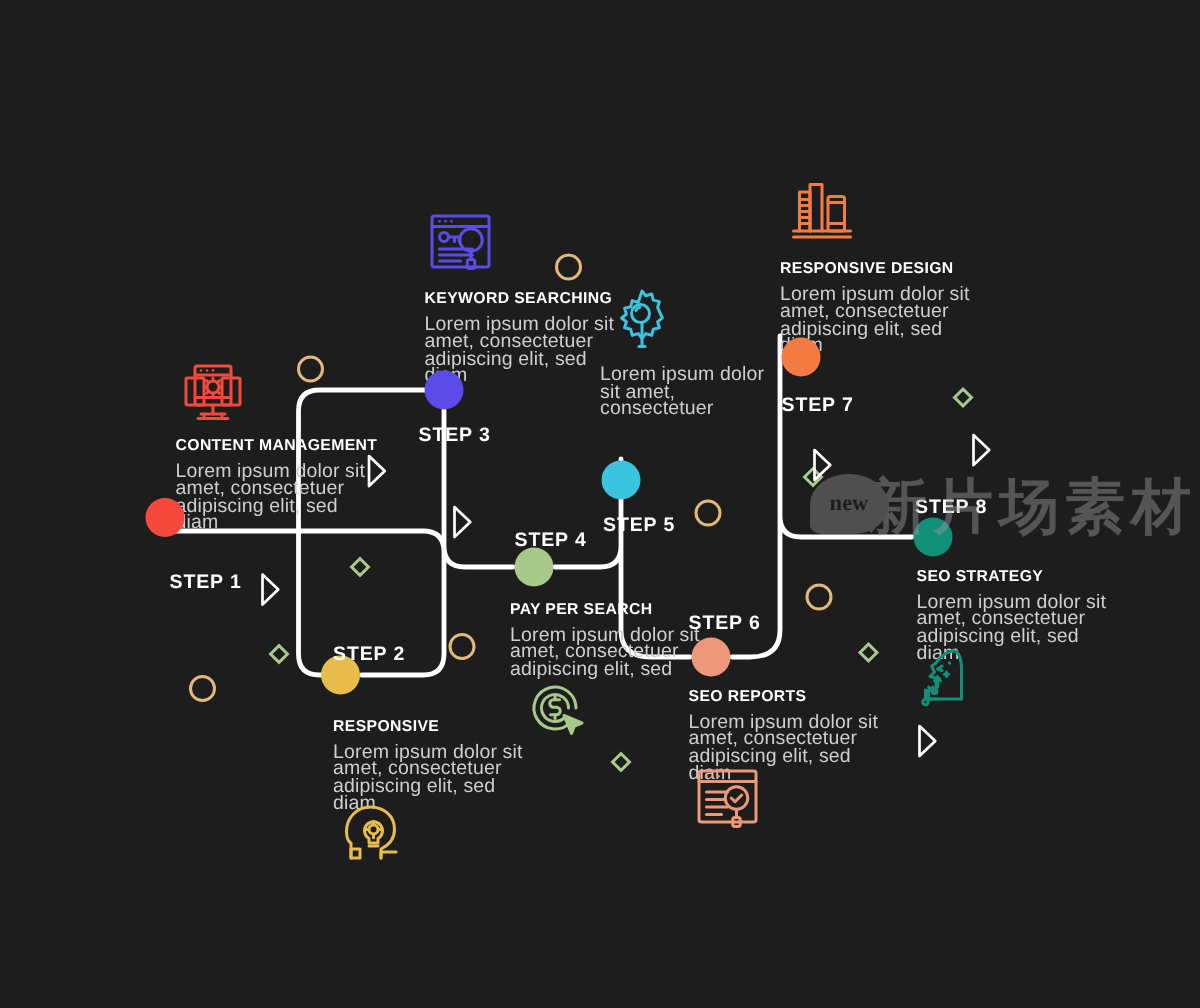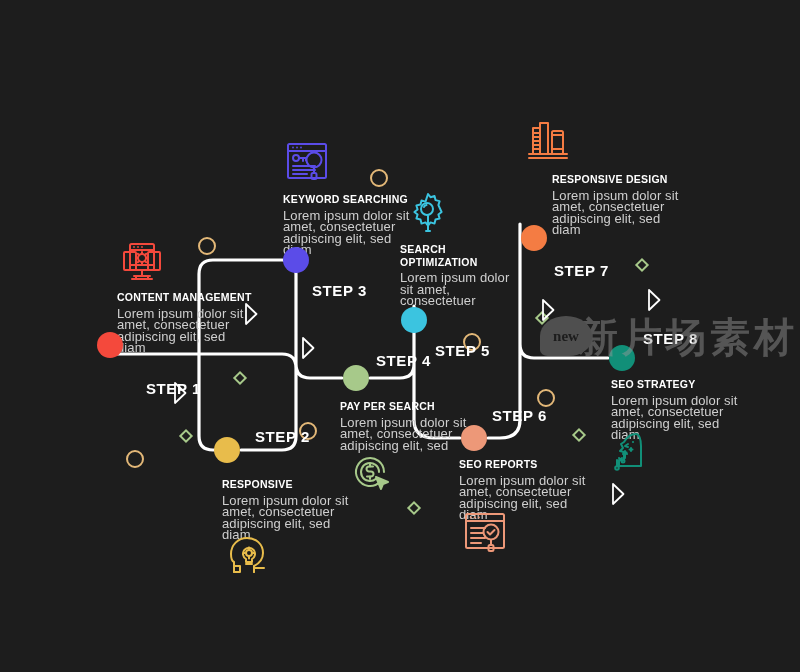--- a/index.html
+++ b/index.html
@@ -22,26 +22,25 @@
   #decoLayer { z-index: 1; }
   #pathLayer { z-index: 2; }
   .dot {
     position: absolute;
     border-radius: 50%;
     z-index: 5;
   }
   .steplabel {
     position: absolute;
     color: #ffffff;
-    font-size: 15px;
+    font-size: 13px;
     font-weight: bold;
     letter-spacing: 0.6px;
     white-space: nowrap;
     z-index: 6;
-    margin-left: 33px;
   }
   .block { position: absolute; z-index: 3; width: 135px; }
   .block .title {
     color: #ffffff;
     font-size: 10.5px;
     font-weight: bold;
     letter-spacing: 0.25px;
     line-height: 12.5px;
     margin-bottom: 4px;
     white-space: pre-line;
@@ -217,22 +216,20 @@
           <path d="M38 24a14 14 0 1 0-4 9.8"></path>
           <path d="M33 24a9 9 0 1 0-3 6.7"></path>
           <path d="M27 18.5h-4a2.5 2.5 0 0 0 0 5h2a2.5 2.5 0 0 1 0 5h-4"></path>
           <line x1="24" y1="16" x2="24" y2="18.5"></line>
           <line x1="24" y1="28.5" x2="24" y2="31"></line>
           <path d="M30 29l12 5-5 2-2 5z" fill="#a7c98a" stroke="#a7c98a"></path>
         </svg></div>
       <div class="dot" style="left: 401px; top: 307px; height: 26px; width: 26px; background: rgb(59, 196, 224);"></div>
       <div class="steplabel" style="left: 402px; top: 342px; text-align: right;">STEP 5</div>
       <div class="block" style="left: 400px; top: 243px;">
-        <div class="title">SEARCH
-OPTIMIZATION</div>
         <div class="desc">Lorem ipsum dolor
 sit amet,
 consectetuer</div>
       </div>
       <div class="iconbox" style="left: 404px; top: 189px;"><svg viewBox="0 0 48 48" width="48" height="48" fill="none" stroke="#3bc4e0" stroke-width="2" stroke-linecap="round" stroke-linejoin="round">
           <path d="M24 5l2.5 3.2 4-1.2 1 4.1 4.1 1-1.2 4L37.6 23l-3.2 2.5 1.2 4-4.1 1-1 4.1-4-1.2L24 36.6l-2.5-3.2-4 1.2-1-4.1-4.1-1 1.2-4L10.4 23l3.2-2.5-1.2-4 4.1-1 1-4.1 4 1.2z"></path>
           <circle cx="23" cy="20" r="6"></circle>
           <path d="M20 18a3 3 0 0 1 2.5-2"></path>
           <line x1="24" y1="26.5" x2="24" y2="42"></line>
           <line x1="22" y1="42" x2="26" y2="42"></line>
@@ -255,21 +252,21 @@
           <line x1="10" y1="25" x2="22" y2="25"></line>
           <line x1="10" y1="30" x2="24" y2="30"></line>
           <line x1="10" y1="35" x2="20" y2="35"></line>
           <circle cx="30" cy="24" r="7.5"></circle>
           <path d="M26.5 24l2.5 2.5 4.5-4.5"></path>
           <line x1="30" y1="32" x2="30" y2="37"></line>
           <rect x="27.5" y="37" width="5" height="6" rx="1.5"></rect>
         </svg></div>
       <div class="dot" style="left: 521px; top: 225px; height: 26px; width: 26px; background: rgb(244, 124, 67);"></div>
       <div class="steplabel" style="left: 521px; top: 262px;">STEP 7</div>
-      <div class="block" style="left: 520px; top: 173px; margin-left: 32px;">
+      <div class="block" style="left: 520px; top: 173px;">
         <div class="title">RESPONSIVE DESIGN</div>
         <div class="desc">Lorem ipsum dolor sit
 amet, consectetuer
 adipiscing elit, sed diam</div>
       </div>
       <div class="iconbox" style="left: 524px; top: 118px;"><svg viewBox="0 0 48 48" width="48" height="48" fill="none" stroke="#f47c43" stroke-width="2" stroke-linecap="round" stroke-linejoin="round">
           <path d="M9 36V10h7v26"></path>
           <line x1="9" y1="15" x2="16" y2="15"></line>
           <line x1="9" y1="19" x2="16" y2="19"></line>
           <line x1="9" y1="23" x2="16" y2="23"></line>

